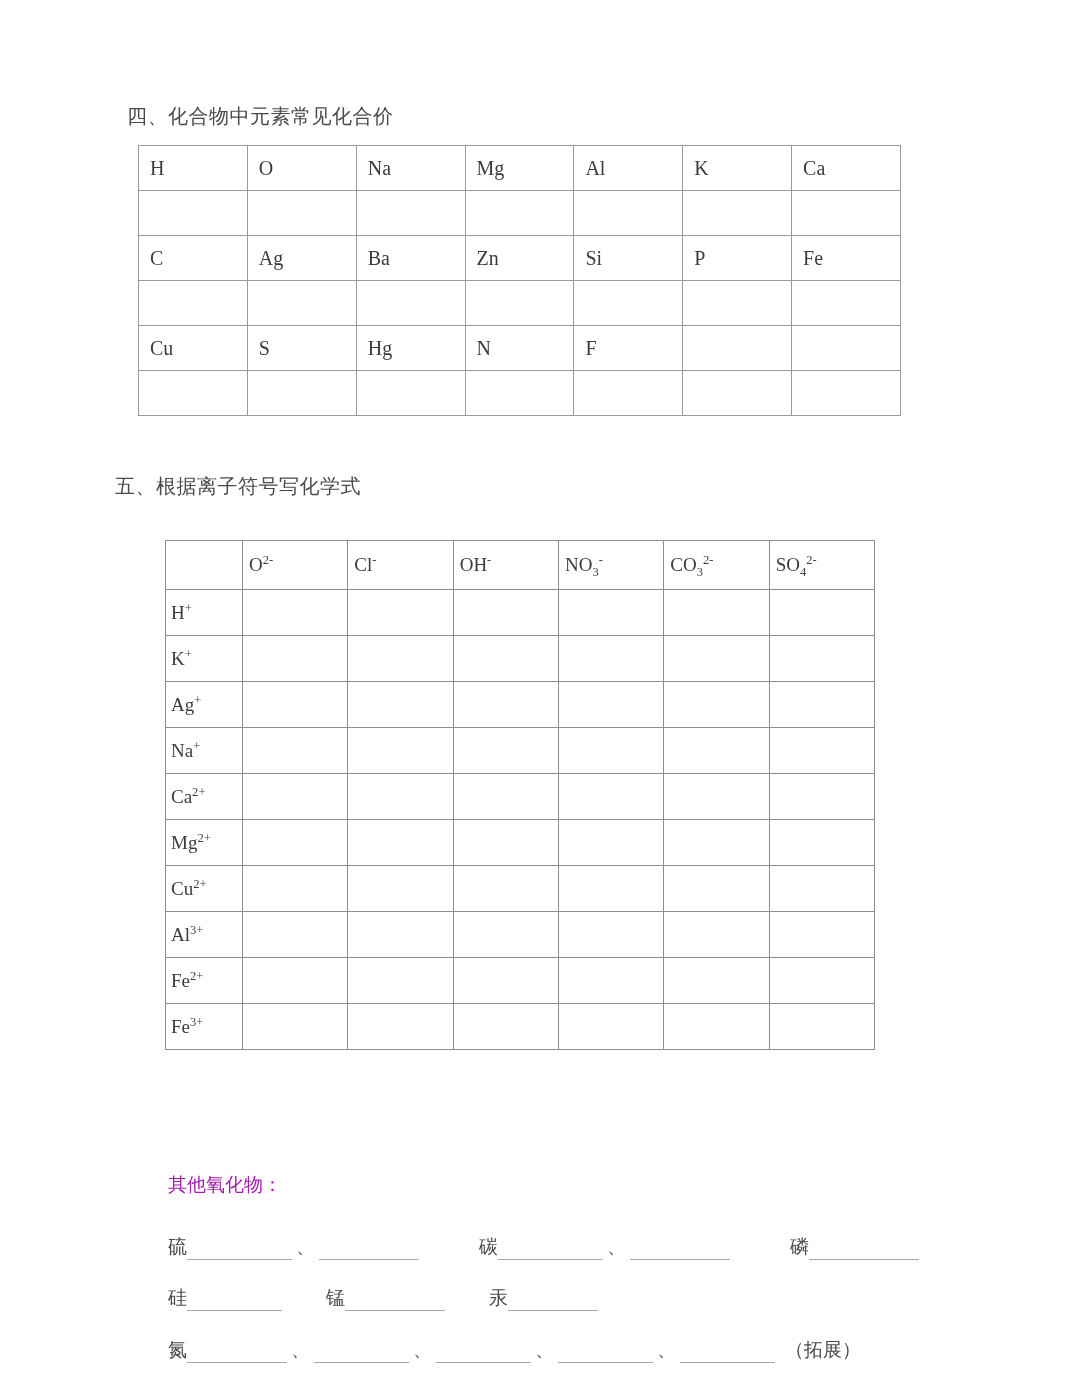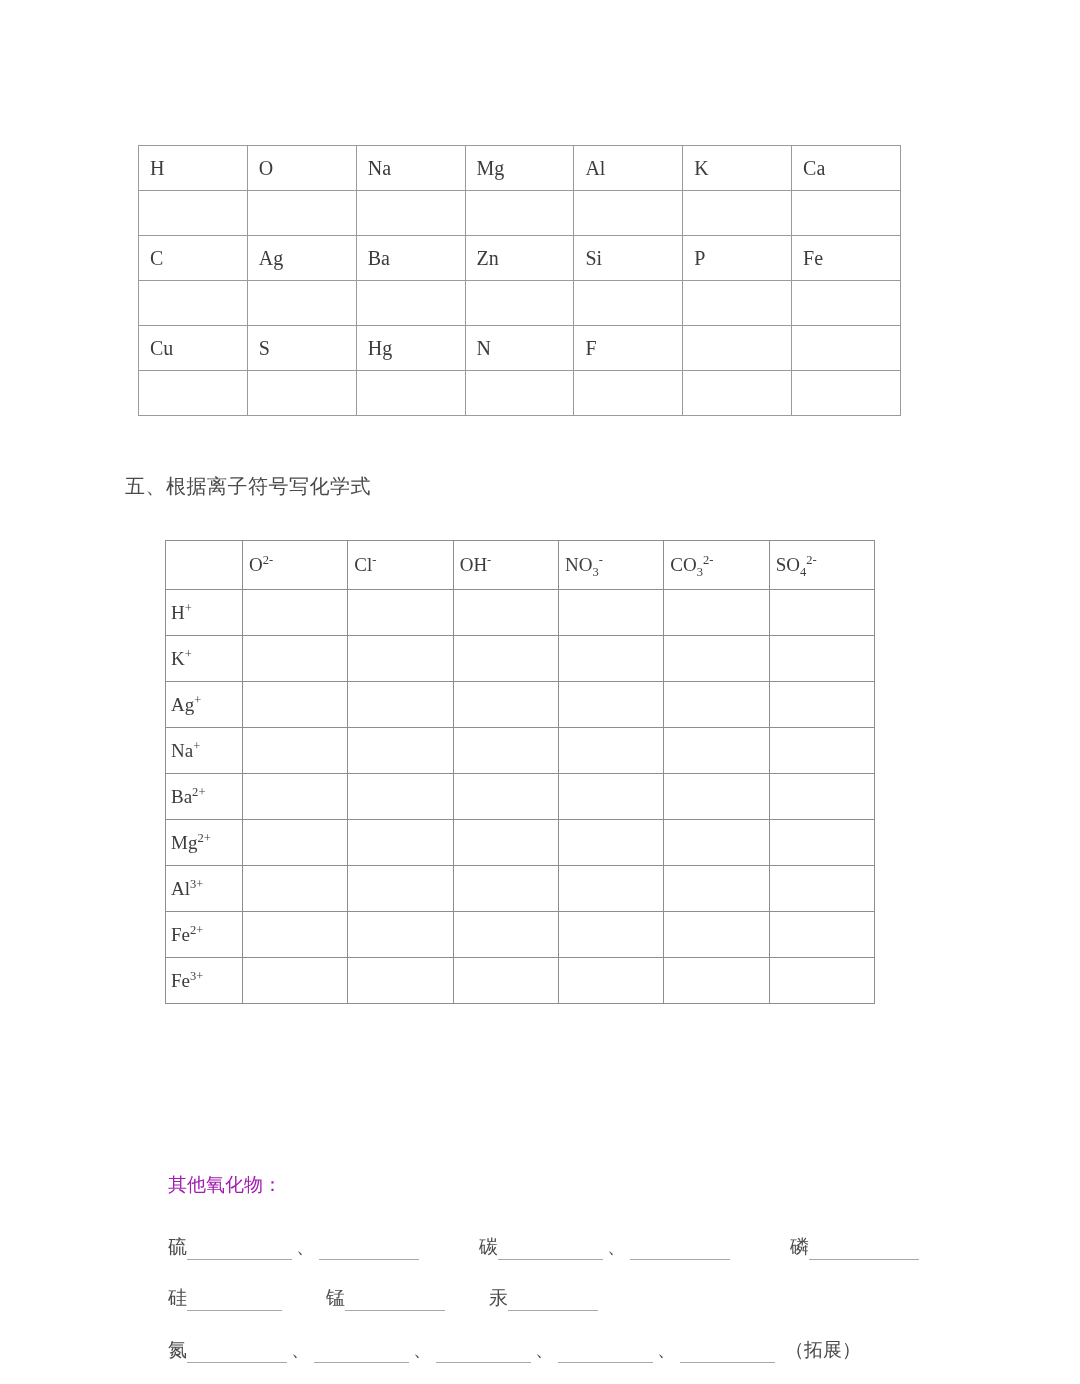--- a/index.html
+++ b/index.html
@@ -26,21 +26,21 @@
   
   .heading {
     position: absolute;
     font-family: "Liberation Sans", "DejaVu Sans", sans-serif;
     font-size: 20px;
     letter-spacing: 0.5px;
     color: #4a4a4a;
     white-space: nowrap;
   }
   #heading-four { left: 127px; top: 103px; }
-  #heading-five { left: 125px; top: 473px; }
+  #heading-five { left: 115px; top: 473px; }
 
   
   #valence-table {
     position: absolute;
     left: 138px;
     top: 145px;
     width: 763px;
     border-collapse: collapse;
     table-layout: fixed;
   }
@@ -134,20 +134,21 @@
   .w100 { width: 100px; }
   .w105 { width: 105px; }
   .w110 { width: 110px; }
   .w90  { width: 90px; }
 </style>
 </head>
 <body>
 
 <div class="page">
 
+  <div class="heading" id="heading-four">四、化合物中元素常见化合价</div>
 
   <table id="valence-table">
     <tbody>
       <tr>
         <td>H</td>
         <td>O</td>
         <td>Na</td>
         <td>Mg</td>
         <td>Al</td>
         <td>K</td>
@@ -246,30 +247,39 @@
         <tr>
           <td class="row-head">Na<sup>+</sup></td>
           <td></td>
           <td></td>
           <td></td>
           <td></td>
           <td></td>
           <td></td>
         </tr>
         <tr>
-          <td class="row-head">Ba<sup>2+</sup></td>
+          <td class="row-head">Ca<sup>2+</sup></td>
           <td></td>
           <td></td>
           <td></td>
           <td></td>
           <td></td>
           <td></td>
         </tr>
         <tr>
           <td class="row-head">Mg<sup>2+</sup></td>
+          <td></td>
+          <td></td>
+          <td></td>
+          <td></td>
+          <td></td>
+          <td></td>
+        </tr>
+        <tr>
+          <td class="row-head">Cu<sup>2+</sup></td>
           <td></td>
           <td></td>
           <td></td>
           <td></td>
           <td></td>
           <td></td>
         </tr>
         <tr>
           <td class="row-head">Al<sup>3+</sup></td>
           <td></td>

